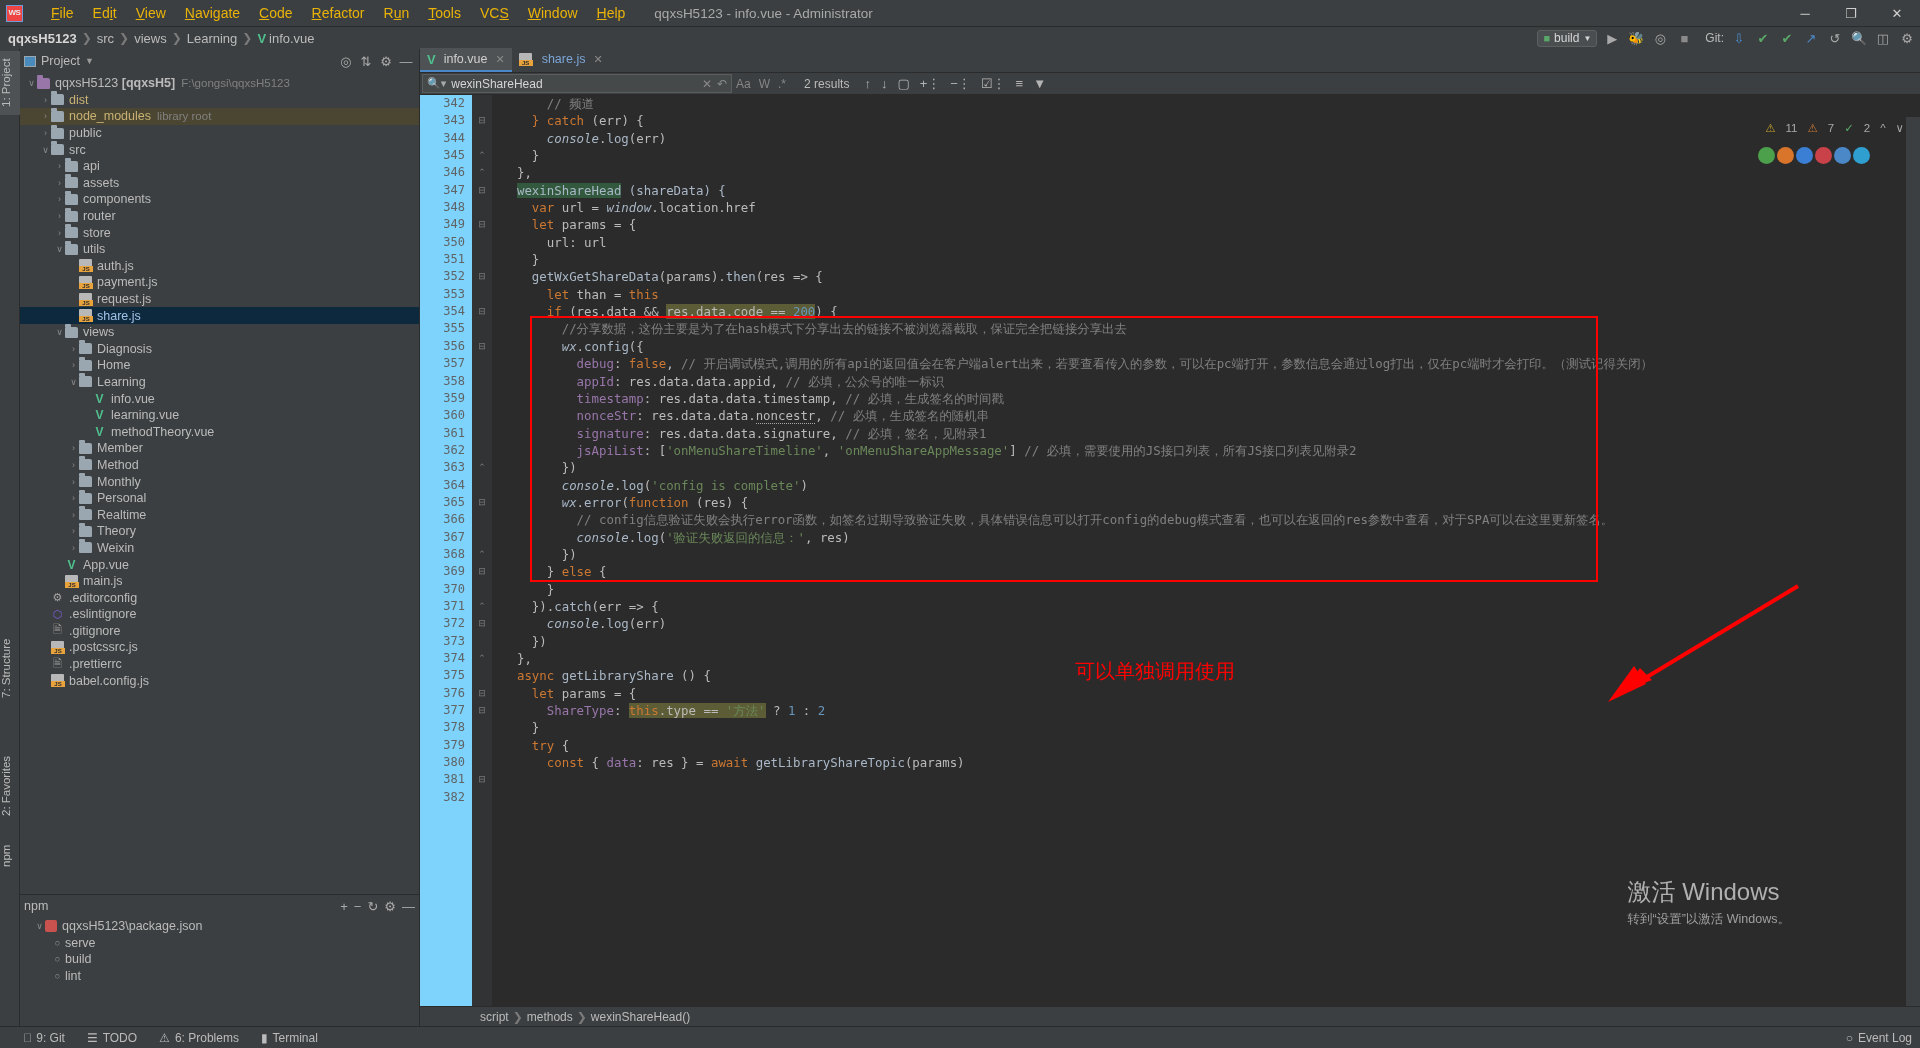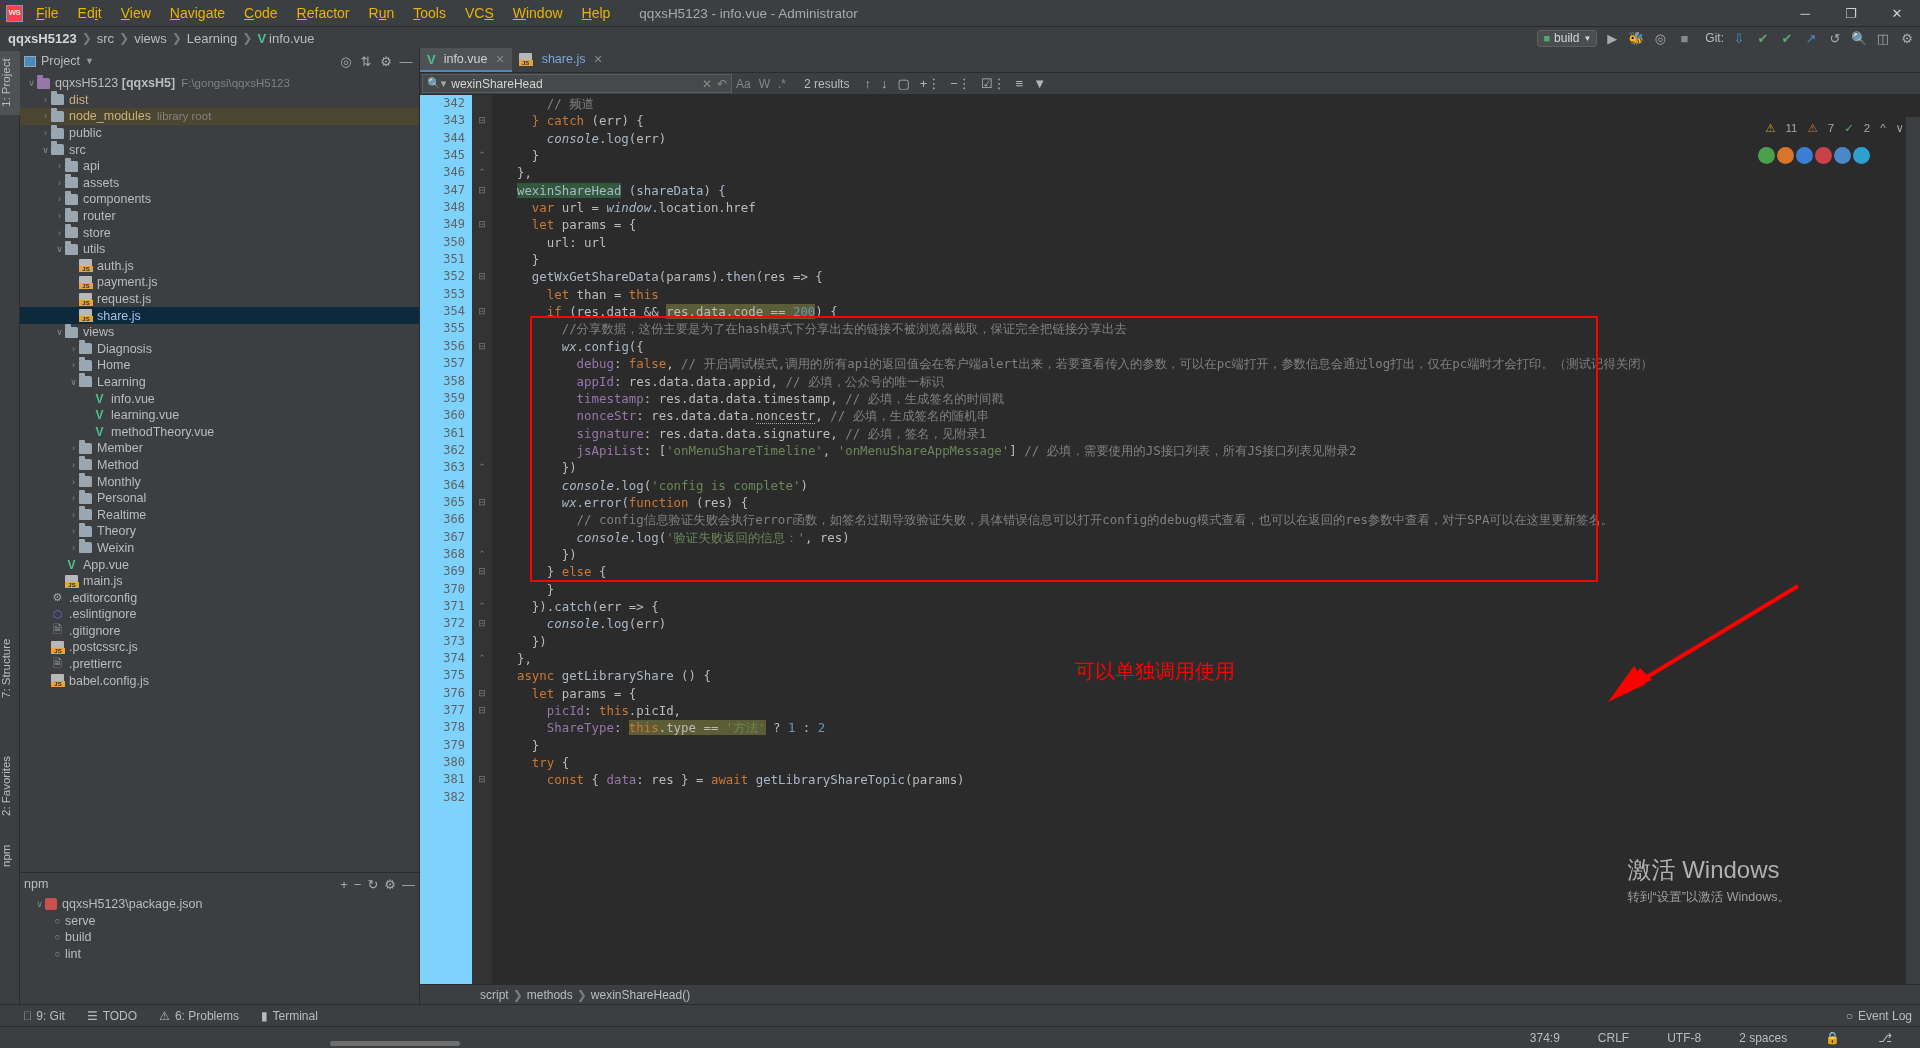--- a/index.html
+++ b/index.html
@@ -3,21 +3,21 @@
 <meta charset="utf-8">
 <style>
   * { box-sizing: border-box; margin:0; padding:0; }
   html,body { width:1920px; height:1048px; overflow:hidden; background:#3c3f41;
     font-family:"Liberation Sans", sans-serif; color:#bbbbbb; }
   .app { position:relative; width:1920px; height:1048px; display:flex; flex-direction:column; }
 
   
   .titlebar { height:27px; background:#3c3f41; display:flex; align-items:center;
      border-bottom:1px solid #2b2b2b; flex:0 0 27px; position:relative; }
-  .ws-logo { width:17px; height:17px; margin:0 4px 0 6px; background:#ef4444;
+  .ws-logo { width:17px; height:17px; margin:0 19px 0 6px; background:#ef4444;
      border:1px solid #6f9ad8; display:flex; align-items:center; justify-content:center;
      color:#e8e8e8; font-size:8px; font-weight:bold; line-height:1; letter-spacing:-.5px;}
   .menu { display:flex; align-items:center; gap:1px; }
   .menu-item { padding:3px 9px; font-size:14px; color:#eab308; cursor:default; }
   .menu-item u { text-decoration:underline; }
   .title-text { margin-left:20px; font-size:13.5px; color:#a9a9a9; }
   .win-btns { position:absolute; right:0; top:0; height:27px; display:flex; }
   .win-btn { width:46px; height:27px; display:flex; align-items:center; justify-content:center;
      color:#cfcfcf; font-size:13px; }
 
@@ -681,21 +681,20 @@
             <div class="cline">          <span class="ital">console</span>.<span class="cfn">log</span>(<span class="str">'验证失败返回的信息：'</span>, res)</div>
             <div class="cline">        })</div>
             <div class="cline">      } <span class="kw">else</span> {</div>
             <div class="cline">      }</div>
             <div class="cline">    }).<span class="cfn">catch</span>(err =&gt; {</div>
             <div class="cline">      <span class="ital">console</span>.<span class="cfn">log</span>(err)</div>
             <div class="cline">    })</div>
             <div class="cline">  },</div>
             <div class="cline">  <span class="kw">async</span> <span class="cfn">getLibraryShare</span> () {</div>
             <div class="cline">    <span class="kw">let</span> params = {</div>
-            <div class="cline">      <span class="fld">picId</span>: <span class="kw">this</span>.picId,</div>
             <div class="cline">      <span class="fld">ShareType</span>: <span class="hl2"><span class="kw">this</span>.type == <span class="str">'方法'</span></span> ? <span class="num">1</span> : <span class="num">2</span></div>
             <div class="cline">    }</div>
             <div class="cline">    <span class="kw">try</span> {</div>
             <div class="cline">      <span class="kw">const</span> { <span class="fld">data</span>: res } = <span class="kw">await</span> <span class="cfn">getLibraryShareTopic</span>(params)</div>
           </div>
 
         <div class="inspect">
           <span class="warn-y">⚠</span>
           <span>11</span>
           <span class="warn-o">⚠</span>
@@ -757,25 +756,13 @@
     <span class="bs-item">
       <span>▮</span>
       <span>Terminal</span>
     </span>
     <span class="bs-item" style="margin-left:auto;margin-right:8px">
       <span>○</span>
       <span>Event Log</span>
     </span>
   </div>
 
-  <div class="statusbar">
-    <div class="scroll-track"></div>
-    <div class="hscroll"></div>
-    <div class="sb-right">
-      <span class="sb-item">374:9</span>
-      <span class="sb-item">CRLF</span>
-      <span class="sb-item">UTF-8</span>
-      <span class="sb-item">2 spaces</span>
-      <span class="sb-item">🔒</span>
-      <span class="sb-item">⎇</span>
-    </div>
-  </div>
 </div>
 
 </body></html>

